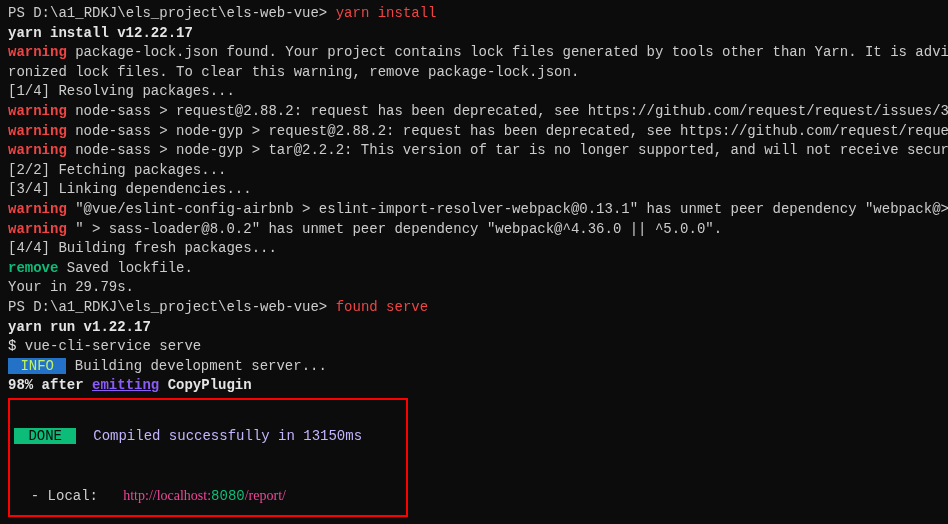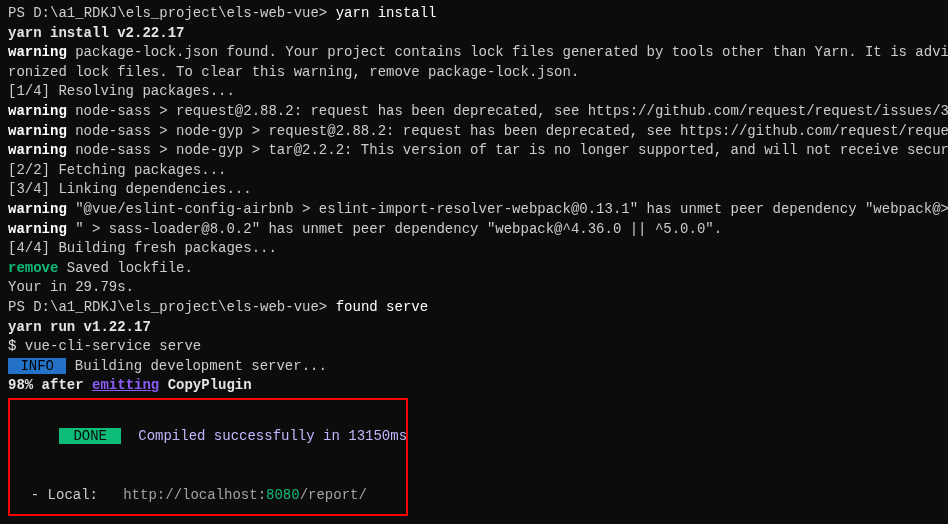--- a/index.html
+++ b/index.html
@@ -14,56 +14,55 @@
       font-size: 14px;
       line-height: 1.4;
       padding: 4px 8px;
       width: 948px;
       height: 524px;
       overflow: hidden;
     }
     .line {
       white-space: pre;
     }
-    .yellow { color: #ffffff; }
-    .cyan { color: #a3a3a3; }
+    .yellow { color: #ef4444; }
+    .cyan { color: #ec4899; font-family: Liberation Serif, serif; }
     .green { color: #0dbc79; }
     .magenta { color: #8b5cf6; }
     .white { color: #e5e5e5; }
     .bold { font-weight: bold; }
     .info-badge {
       background: #2472c8;
-      color: #000000;
+      color: #bef264;
       padding: 0 4px;
       margin-top: 12px;
     }
     .done-badge {
       background: #0dbc79;
       color: #0c0c0c;
       padding: 0 6px;
-      margin-left: 45px;
     }
     .success-green {
       color: #c4b5fd;
     }
     .box {
       border: 2px solid #ff0000;
       padding: 8px 8px 8px 4px;
       margin-top: 2px;
       width: 400px;
     }
     .box .line {
       white-space: pre;
     }
   </style>
 </head>
 <body>
 
 <div class="line"><span>PS </span><span>D:\a1_RDKJ\els_project\els-web-vue&gt; </span><span class="yellow">yarn install</span></div>
-<div class="line bold white">yarn install v2.22.17</div>
+<div class="line bold white">yarn install v12.22.17</div>
 <div class="line"><span class="yellow bold">warning</span><span> package-lock.json found. Your project contains lock files generated by tools other than Yarn. It is advised not to mix packag</span></div>
 <div class="line">ronized lock files. To clear this warning, remove package-lock.json.</div>
 <div class="line">[1/4] Resolving packages...</div>
 <div class="line"><span class="yellow bold">warning</span><span> node-sass &gt; request@2.88.2: request has been deprecated, see https://github.com/request/request/issues/3142</span></div>
 <div class="line"><span class="yellow bold">warning</span><span> node-sass &gt; node-gyp &gt; request@2.88.2: request has been deprecated, see https://github.com/request/request/issues/3142</span></div>
 <div class="line"><span class="yellow bold">warning</span><span> node-sass &gt; node-gyp &gt; tar@2.2.2: This version of tar is no longer supported, and will not receive security updates. Please u</span></div>
 <div class="line">[2/2] Fetching packages...</div>
 <div class="line">[3/4] Linking dependencies...</div>
 <div class="line"><span class="yellow bold">warning</span><span> "@vue/eslint-config-airbnb &gt; eslint-import-resolver-webpack@0.13.1" has unmet peer dependency "webpack@&gt;=1.11.0".</span></div>
 <div class="line"><span class="yellow bold">warning</span><span> " &gt; sass-loader@8.0.2" has unmet peer dependency "webpack@^4.36.0 || ^5.0.0".</span></div>

